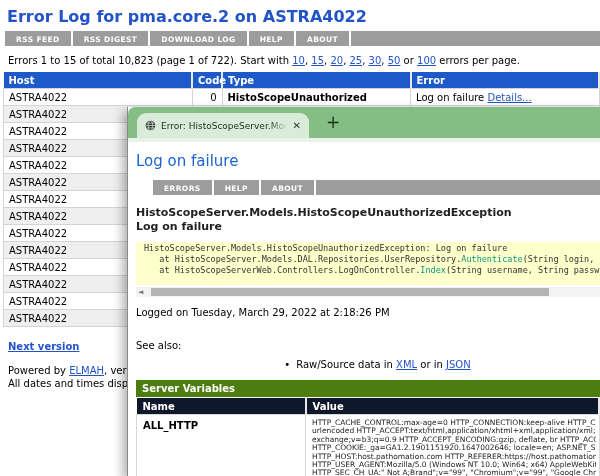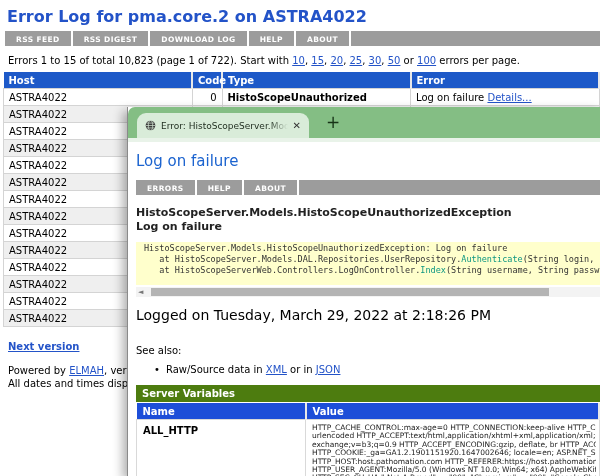--- a/index.html
+++ b/index.html
@@ -67,43 +67,43 @@
             mask-image:linear-gradient(90deg,#000 85%,transparent);
   }
   .tab-close{font-size:10px;color:#333;line-height:1;}
   .new-tab{
     position:absolute;left:198px;top:4px;font-size:17px;color:#173317;
     font-weight:normal;line-height:22px;
   }
   .strip{height:4px;background:#e9f3e9;}
   .pcontent{padding:4px 0 0 8px;}
   .pheading{color:#1b63cf;font-size:15px;margin:6px 0 10px 0;}
-  .popup .menubar{margin-left:0;}
+  .popup .menubar{margin-left:17px;}
   .exc{font-weight:bold;font-size:11px;color:#222;margin:11px 0 8px 0;line-height:14px;}
   .stack{
     background:#ffffcc;padding:1px 8px 9px 8px;margin:0;
     font-family:"DejaVu Sans Mono","Liberation Mono",monospace;
     font-size:8.5px;line-height:11px;color:#333;overflow:hidden;
   }
   .sline{white-space:pre;}
   .method{color:#0e9682;text-decoration:none;}
   .hscroll{height:10px;background:#f3f3f3;margin-top:2px;position:relative;width:464px;}
   .sb-arrow{position:absolute;left:2px;top:1px;font-size:7px;color:#777;}
   .sb-thumb{position:absolute;left:15px;top:1px;height:8px;width:398px;background:#b4b4b4;}
-  .logged{font-size:14px;margin-top:10px;}
+  .logged{font-size:10px;margin-top:10px;}
   .seealso{font-size:10px;margin-top:22px;}
-  .bullet{font-size:10px;margin:8px 0 10px 18px;}
+  .bullet{font-size:10px;margin:8px 0 10px 18px;text-align:center;}
   .bullet .dot{margin-right:6px;}
   .sv-title{
     background:#4d7c0f;color:#fff;font-weight:bold;font-size:10px;
     padding:3px 6px;margin-top:8px;width:452px;
   }
   table.sv{border-collapse:collapse;width:464px;margin-top:1px;table-layout:fixed;}
   table.sv th{
-    background:#1d4ed8;color:#fff;text-align:left;font-size:10px;
+    background:#0f172a;color:#fff;text-align:left;font-size:10px;
     padding:3px 6px 2px 6px;border-right:2px solid #e8e8e8;
   }
   th.svh-name{width:156px;}
   table.sv td{border:1px solid #d9d9d9;vertical-align:top;}
   td.sv-name{font-weight:bold;font-size:10px;padding:5px 6px;width:156px;}
   td.sv-value{padding:4px 6px;}
   .sv-val{
     font-size:7.5px;line-height:8.4px;white-space:pre;overflow:hidden;
     color:#222;width:284px;
   }

